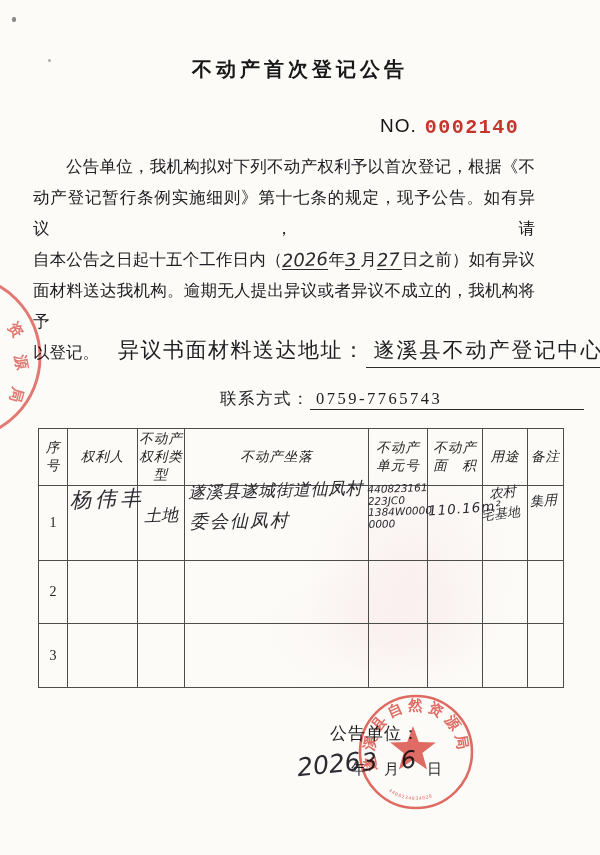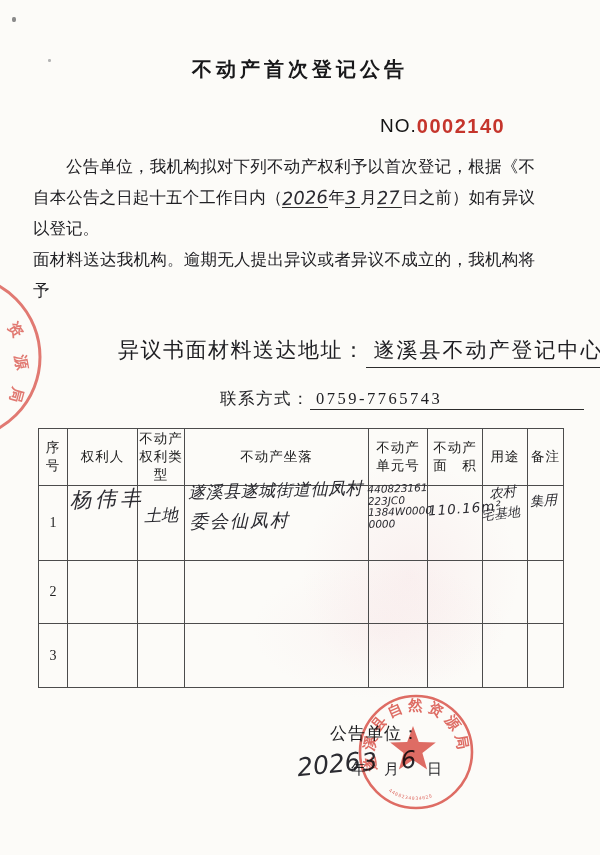--- a/index.html
+++ b/index.html
@@ -17,22 +17,22 @@
   .sp1{left:12px;top:17px;width:4px;height:5px;}
   .sp2{left:48px;top:59px;width:3px;height:3px;background:#b5b5b5;}
 
   .title{
     position:absolute;left:0;top:56px;width:100%;text-align:center;
     font-family:"DejaVu Sans",sans-serif;font-weight:700;
     font-size:20px;letter-spacing:4px;color:#18181a;
   }
   .serial{position:absolute;left:380px;top:115px;white-space:nowrap;}
   .serial .pre{font-family:Liberation Sans, sans-serif;font-size:19px;letter-spacing:1px;color:#141414;}
-  .serial .num{font-family:Liberation Sans, sans-serif;font-weight:700;font-size:20px;
-    letter-spacing:1.5px;color:#c5352c;vertical-align:-1px;}
+  .serial .num{font-family:Liberation Mono, monospace;font-weight:700;font-size:20px;
+    letter-spacing:1.5px;color:#c5352c;vertical-align:-1px;margin-left:8px;}
 
   .para{position:absolute;left:33px;top:151px;width:502px;
     font-size:16.5px;line-height:31px;color:#202024;}
   .pline{text-align:justify;text-align-last:justify;}
   .pline.first{text-indent:33px;}
   .pline.last{text-align:left;text-align-last:left;}
   .u{display:inline-block;border-bottom:1.2px solid #2c2c2c;text-align:center;line-height:18px;}
   .u-year{width:46px;}
   .u-month{width:15px;}
   .u-day{width:25px;}
@@ -48,21 +48,21 @@
     padding:0 0 0 6px;letter-spacing:2.5px;font-family:"Liberation Serif",serif;margin-top:6px;}
 
   .tablewrap{position:absolute;left:38px;top:428px;width:527px;}
   table.reg{border-collapse:collapse;table-layout:fixed;width:526px;}
   table.reg th,table.reg td{
     border:1.1px solid #4c4c4c;text-align:center;vertical-align:middle;
     font-weight:400;padding:1px;overflow:visible;
   }
   table.reg th{font-size:13.5px;white-space:pre-line;line-height:18px;letter-spacing:1px;color:#222;}
   table.reg td{font-size:14px;font-family:"Liberation Serif",serif;color:#222;}
-  tr.hrow{height:50px;}
+  tr.hrow{height:50px;font-style:italic;}
   tr.r1{height:75px;}
   tr.r2{height:63px;}
   tr.r3{height:64px;}
 
   .tablewrap .hw{position:absolute;white-space:nowrap;line-height:1.1;}
   .hw-owner{left:32px;top:60px;font-size:21px;transform:rotate(-2deg);letter-spacing:4px;}
   .hw-type{left:106px;top:78px;font-size:17px;transform:rotate(-2deg);}
   .hw-loc1{left:150px;top:53px;font-size:17px;transform:rotate(-1.5deg);letter-spacing:0.5px;}
   .hw-loc2{left:152px;top:83px;font-size:18px;transform:rotate(-1deg);letter-spacing:2px;}
   .hw-unit{left:330px;top:55px;font-size:10.5px;line-height:12.5px;transform:rotate(-2deg);text-align:left;}
@@ -92,23 +92,24 @@
   <div class="speck sp2"></div>
 
   <div class="title">不动产首次登记公告</div>
 
   <div class="serial">
     <span class="pre">NO.</span><span class="num">0002140</span>
   </div>
 
   <div class="para">
     <div class="pline first">公告单位，我机构拟对下列不动产权利予以首次登记，根据《不</div>
+    <div class="pline">动产登记暂行条例实施细则》第十七条的规定，现予公告。如有异议，请</div>
     <div class="pline"><span>自本公告之日起十五个工作日内（</span><span class="u u-year"><span class="hand hand-inline">2026</span></span><span>年</span><span class="u u-month"><span class="hand hand-inline">3</span></span><span>月</span><span class="u u-day"><span class="hand hand-inline">27</span></span><span>日之前）如有异议</span></div>
+    <div class="pline">面材料送达我机构。逾期无人提出异议或者异议不成立的，我机构将予</div>
     <div class="pline last">以登记。</div>
-    <div class="pline">面材料送达我机构。逾期无人提出异议或者异议不成立的，我机构将予</div>
   </div>
 
   <div class="addr">
     <span>异议书面材料送达地址：</span><span class="val">遂溪县不动产登记中心</span>
   </div>
 
   <div class="contact">
     <span>联系方式：</span><span class="val">0759-7765743</span>
   </div>
 

